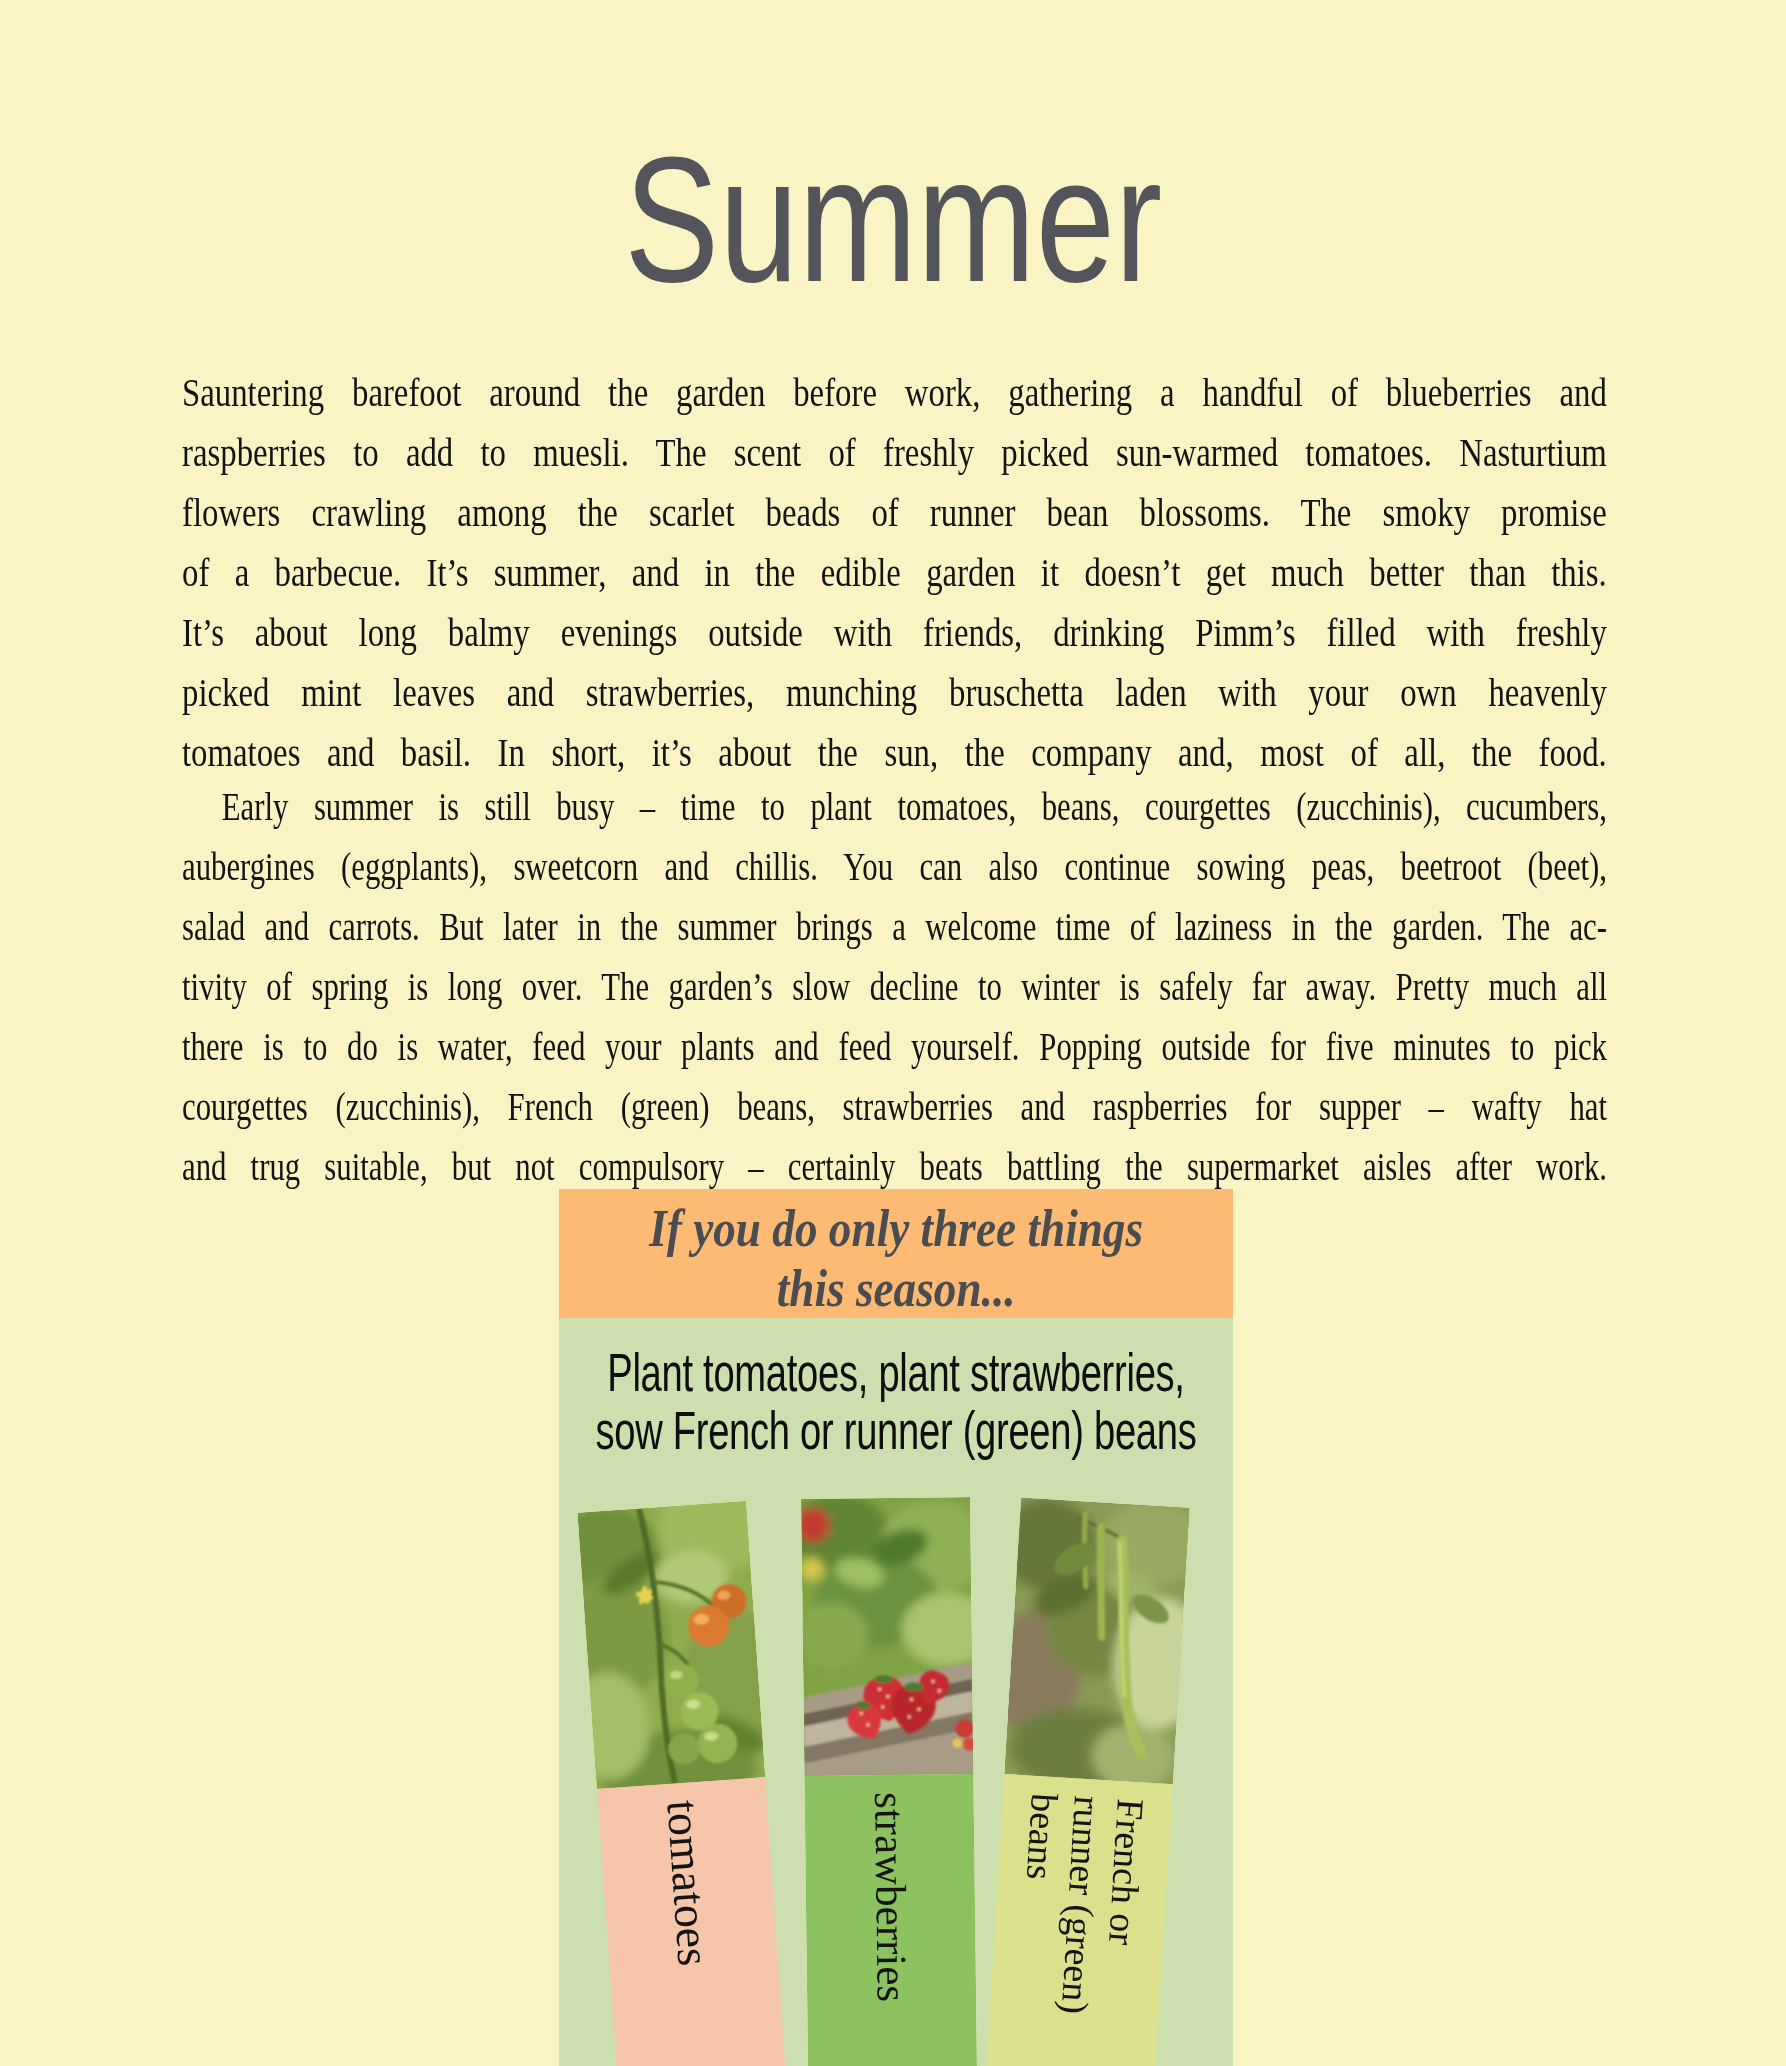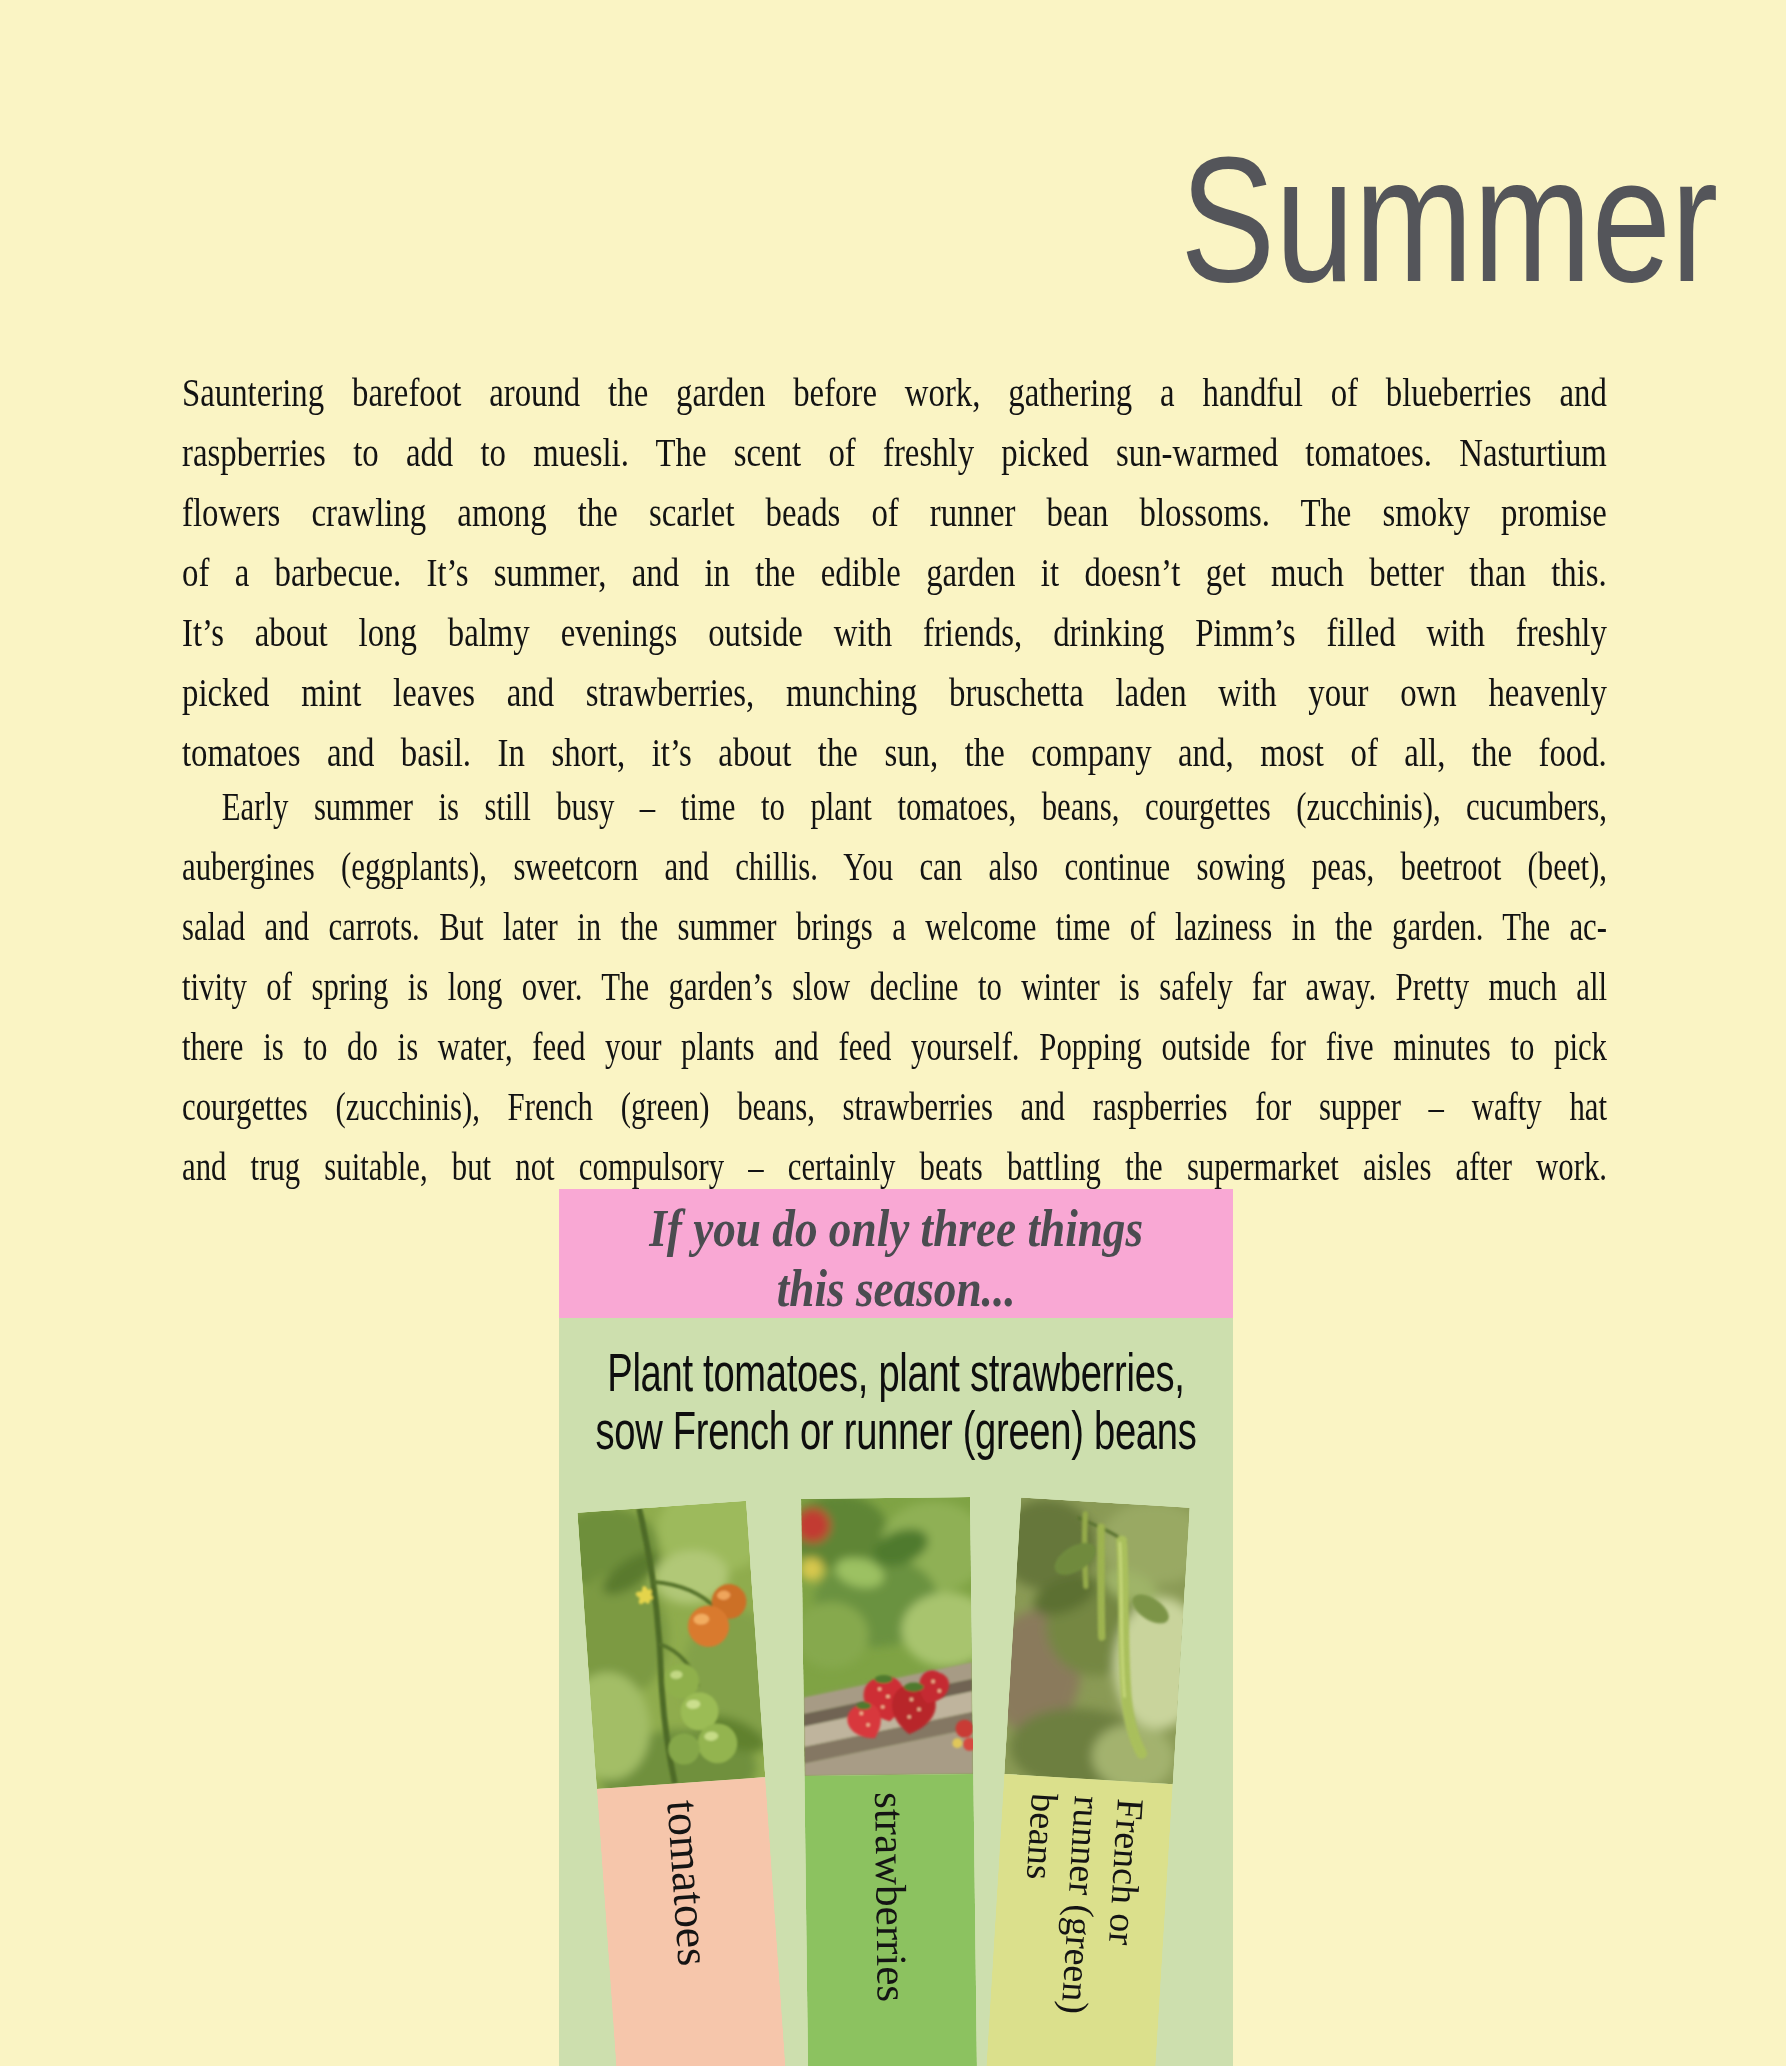--- a/index.html
+++ b/index.html
@@ -8,21 +8,21 @@
     background:#FAF4C4;
     font-family:"Liberation Serif", serif;
     position:relative;
     overflow:hidden;
   }
   .abs{position:absolute;}
 
   
   .page-title{
     left:0;top:131px;width:1786px;
-    text-align:right;
+    text-align:center;
     font-family:"Liberation Sans", sans-serif;
     font-size:178px;line-height:178px;
     color:#54555A;
     white-space:nowrap;
   }
   .page-title .squeeze{
     display:inline-block;
     transform:scaleX(0.80);
     transform-origin:50% 50%;
   }
@@ -127,21 +127,21 @@
       <div class="jline">salad and carrots. But later in the summer brings a welcome time of laziness in the garden. The ac-</div>
       <div class="jline">tivity of spring is long over. The garden’s slow decline to winter is safely far away. Pretty much all</div>
       <div class="jline">there is to do is water, feed your plants and feed yourself. Popping outside for five minutes to pick</div>
       <div class="jline">courgettes (zucchinis), French (green) beans, strawberries and raspberries for supper – wafty hat</div>
       <div class="jline">and trug suitable, but not compulsory – certainly beats battling the supermarket aisles after work.</div>
     </div>
 </div>
 
 <div class="abs feature-box" style="background-color: rgb(205, 223, 174);">
 
-  <div class="box-header" style="background-color: #f9a8d4;">
+  <div class="box-header" style="background-color: #fdba74;">
     <div class="squeeze">If you do only three things<br>this season...</div>
   </div>
 
   <div class="box-subheading">Plant tomatoes, plant strawberries,<br>sow French or runner (green) beans</div>
 </div>
 
 <div class="tag tag-tomatoes abs">
   <div class="tag-photo">
     <svg viewBox="0 0 410 670" preserveAspectRatio="none" aria-hidden="true">
       <defs>

